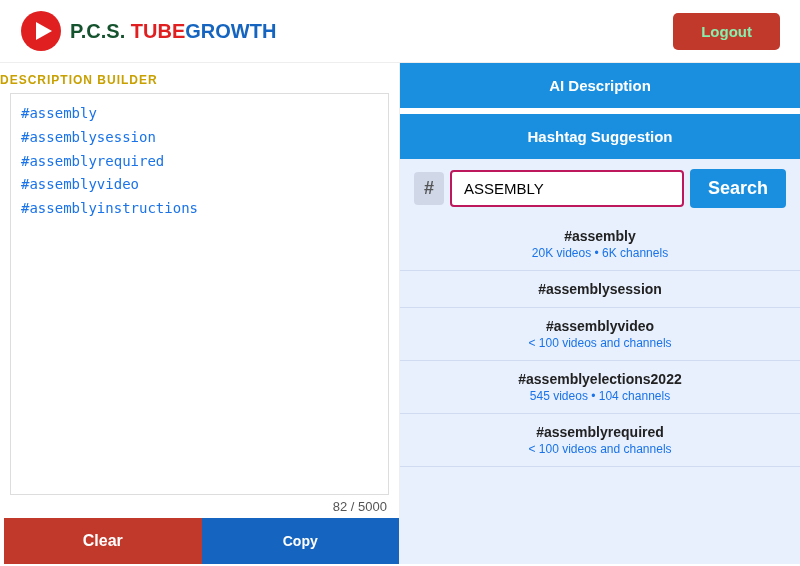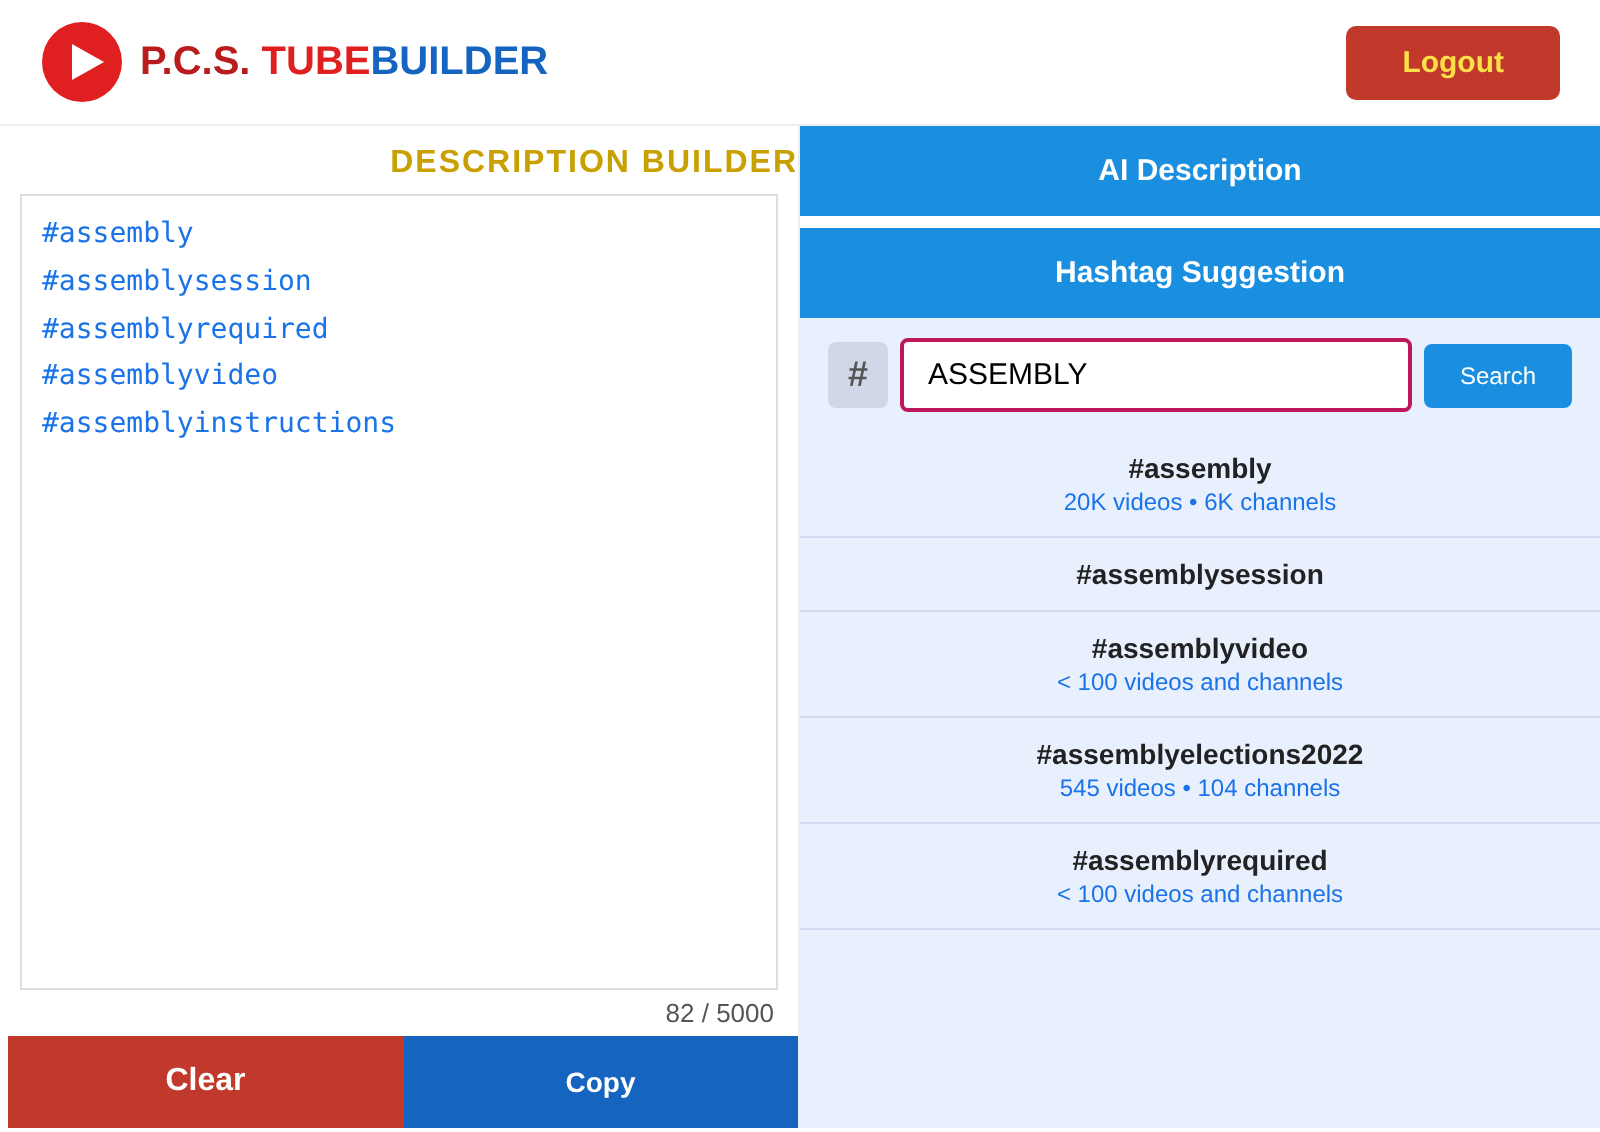--- a/index.html
+++ b/index.html
@@ -26,31 +26,31 @@
     }
     .logo-icon {
       width: 42px;
       height: 42px;
     }
     .logo-text {
       font-size: 20px;
       font-weight: bold;
     }
     .logo-text .pcs {
-      color: #b91c1c;
+      color: #14532d;
     }
     .logo-text .tube {
       color: #e02020;
     }
     .logo-text .growth {
       color: #1565c0;
     }
     .logout-btn {
       background: #c0392b;
-      color: #fde047;
+      color: #86efac;
       border: none;
       border-radius: 5px;
       padding: 10px 28px;
       font-size: 15px;
       cursor: pointer;
       font-weight: bold;
       margin-left: 24px;
     }
 
     
@@ -61,23 +61,23 @@
 
     
     .left-panel {
       width: 400px;
       display: flex;
       flex-direction: column;
       border-right: 1px solid #eee;
       padding: 0;
     }
     .description-title {
-      text-align: right;
+      text-align: left;
       color: #c8a000;
-      font-size: 16px;
+      font-size: 12px;
       font-weight: bold;
       padding: 10px 0 6px;
       letter-spacing: 1px;
     }
     .description-textarea {
       flex: 1;
       border: 1px solid #ddd;
       margin: 0 10px;
       padding: 8px 10px;
       font-size: 14px;
@@ -165,22 +165,22 @@
       font-size: 15px;
       outline: none;
       background: #fff;
     }
     .search-btn {
       background: #1a8fe0;
       color: #fff;
       border: none;
       border-radius: 4px;
       padding: 9px 18px;
-      font-size: 12px;
-      font-weight: normal;
+      font-size: 18px;
+      font-weight: bold;
       cursor: pointer;
     }
 
     
     .hashtag-results {
       flex: 1;
       overflow-y: auto;
       background: #e8f0fe;
     }
     .hashtag-item {
@@ -209,21 +209,21 @@
 <body>
 
 <div class="header">
   <div class="logo-area">
 
     <svg class="logo-icon" viewBox="0 0 42 42" xmlns="http://www.w3.org/2000/svg">
       <circle cx="21" cy="21" r="20" fill="#e02020"></circle>
       <polygon points="16,12 32,21 16,30" fill="white"></polygon>
     </svg>
     <span class="logo-text">
-      <span class="pcs">P.C.S. </span><span class="tube">TUBE</span><span class="growth">BUILDER</span>
+      <span class="pcs">P.C.S. </span><span class="tube">TUBE</span><span class="growth">GROWTH</span>
     </span>
   </div>
   <button class="logout-btn">Logout</button>
 </div>
 
 <div class="main">
 
   <div class="left-panel">
     <div class="description-title">DESCRIPTION BUILDER</div>
     <textarea class="description-textarea" style="">#assembly

